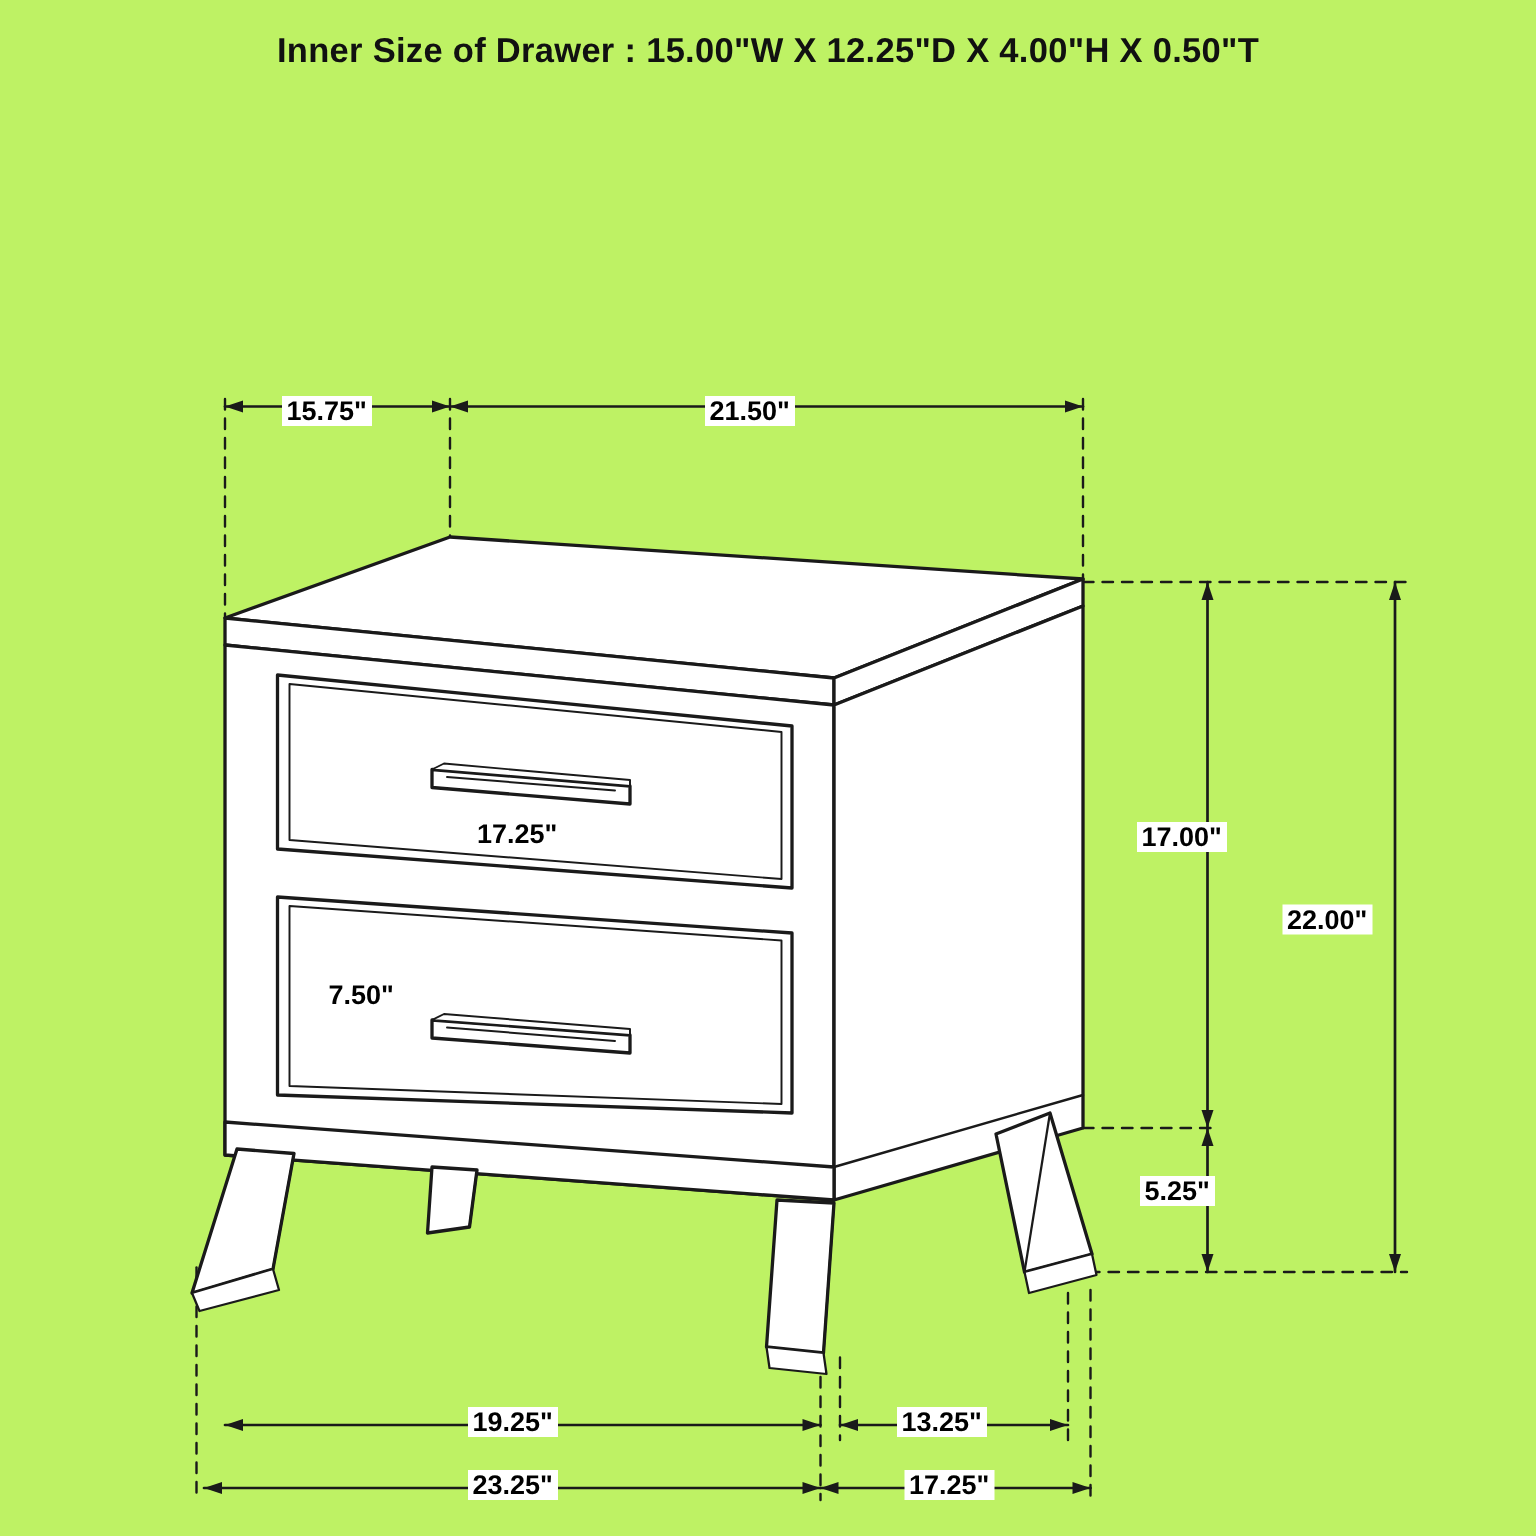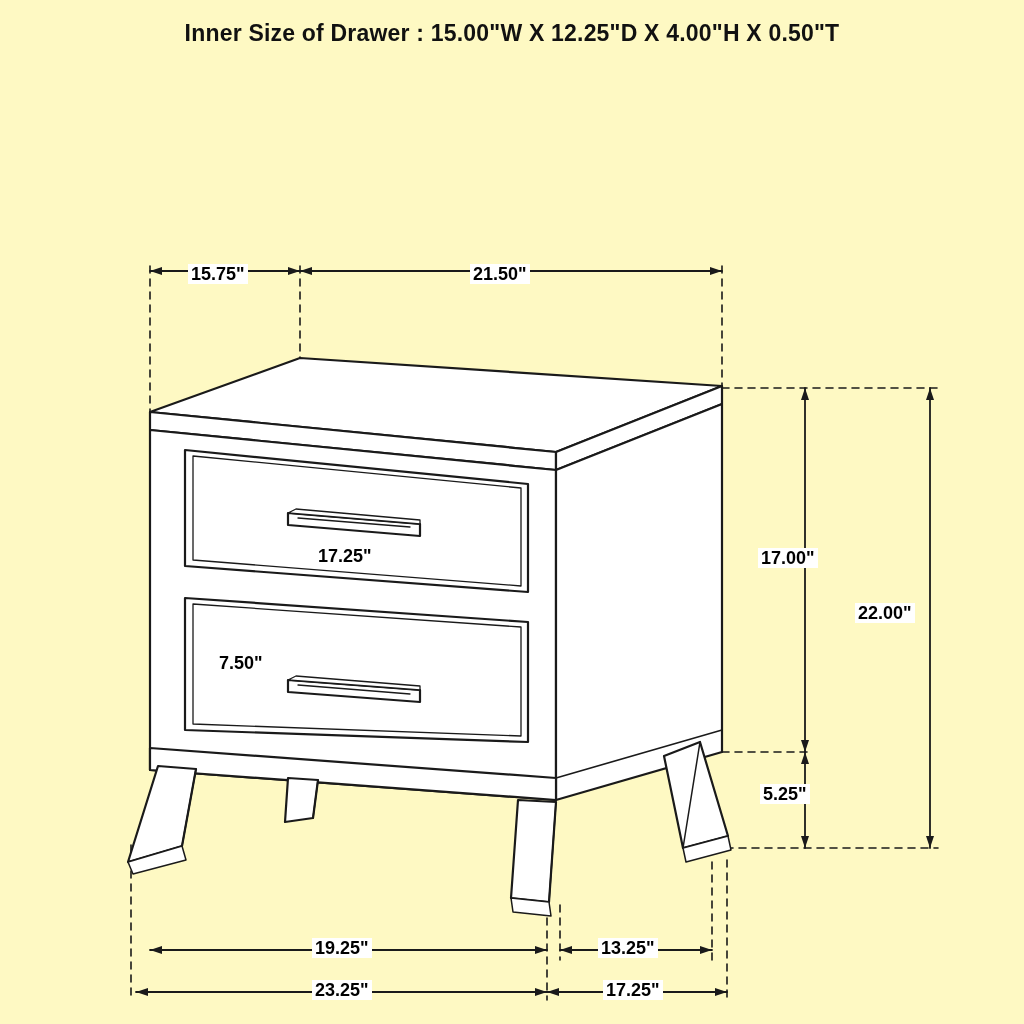--- a/index.html
+++ b/index.html
@@ -12,21 +12,21 @@
     height: 1024px;
     font-family: "Liberation Sans", sans-serif;
     color: #000000;
     overflow: hidden;
     position: relative;
   }
   #page {
     position: relative;
     width: 1024px;
     height: 1024px;
-    background: #fef9c3;
+    background: #bef264;
   }
   #title {
     position: absolute;
     top: 20px;
     left: 0;
     width: 1024px;
     text-align: center;
     font-size: 23px;
     font-weight: bold;
     letter-spacing: 0.2px;

